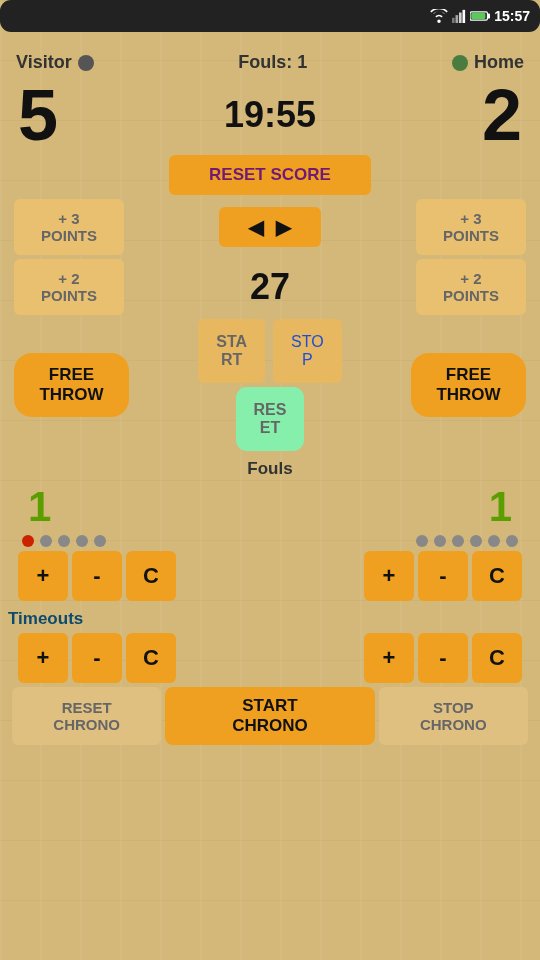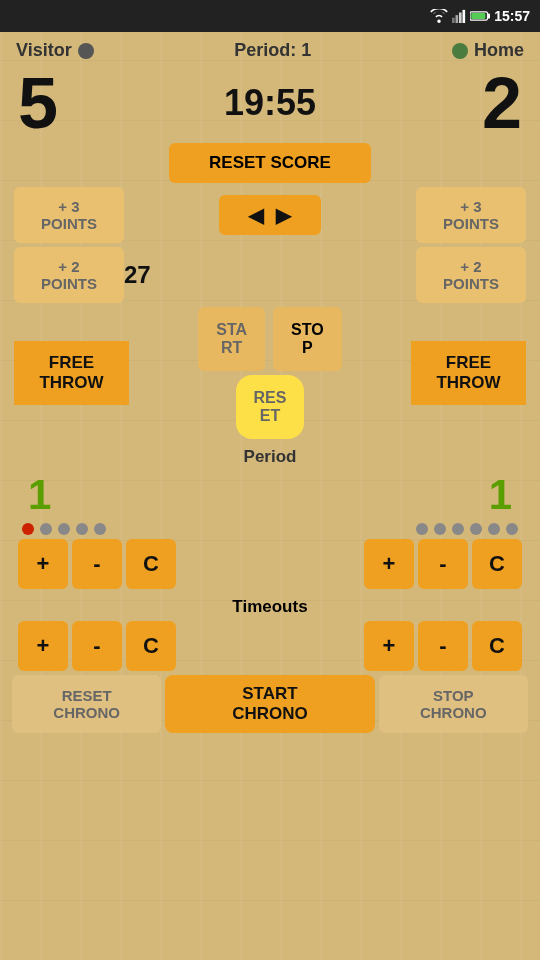--- a/index.html
+++ b/index.html
@@ -40,37 +40,39 @@
       z-index: 10;
       background: #222;
       height: 32px;
       display: flex;
       align-items: center;
       justify-content: flex-end;
       padding: 0 10px;
       color: white;
       font-size: 14px;
       font-weight: bold;
+      border-radius: 11px;
     }
 
     .status-bar .icons {
       display: flex;
       align-items: center;
       gap: 4px;
     }
 
     
     .main {
       position: relative;
       z-index: 5;
       height: 692px;
       display: flex;
       flex-direction: column;
       padding: 6px 8px;
       gap: 4px;
+      margin-top: 12px;
     }
 
     
     .header-row {
       display: flex;
       align-items: center;
       justify-content: space-between;
       padding: 2px 8px;
     }
 
@@ -124,21 +126,21 @@
     
     .reset-score-row {
       display: flex;
       justify-content: center;
     }
 
     .btn-orange {
       background: #f0a020;
       border: none;
       border-radius: 6px;
-      color: #000000;
+      color: #701a75;
       font-weight: bold;
       cursor: pointer;
       font-size: 15px;
     }
 
     .btn-orange-muted {
       background: #e8b860;
       border: none;
       border-radius: 6px;
       color: #555;
@@ -194,23 +196,24 @@
       gap: 12px;
     }
 
     .arrow-btn span {
       font-size: 20px;
       font-weight: bold;
       color: #111;
     }
 
     .possession-number {
-      font-size: 24px;
-      font-weight: bold;
-      color: #111;
+      font-size: 36px;
+      font-weight: bold;
+      color: #111;
+      text-align: center;
       flex: 1;
       margin-left: 110px;
     }
 
     .btn-points-2 {
       width: 110px;
       height: 56px;
       font-size: 15px;
       font-weight: bold;
       color: #666;
@@ -226,50 +229,50 @@
       font-size: 16px;
       font-weight: bold;
       padding: 14px 18px;
       border: none;
       border-radius: 6px;
       cursor: pointer;
     }
 
     .btn-stop {
       background: #e8b860;
-      color: #000000;
+      color: #1d4ed8;
       font-size: 16px;
-      font-weight: bold;
+      font-weight: normal;
       padding: 14px 18px;
       border: none;
       border-radius: 6px;
       cursor: pointer;
     }
 
     .btn-free-throw {
       width: 115px;
       height: 64px;
       background: #f0a020;
       color: #111;
       font-size: 17px;
       font-weight: bold;
       border: none;
-      border-radius: 0;
+      border-radius: 18px;
       cursor: pointer;
       line-height: 1.2;
     }
 
     .btn-reset-small {
-      background: #fde047;
+      background: #86efac;
       color: #666;
       font-size: 16px;
       font-weight: bold;
       padding: 14px 18px;
       border: none;
-      border-radius: 16px;
+      border-radius: 11px;
       cursor: pointer;
     }
 
     .btn-plus30 {
       background: #e8b860;
       color: #666;
       font-size: 16px;
       font-weight: bold;
       padding: 14px 18px;
       border: none;
@@ -352,24 +355,23 @@
     }
 
     .foul-btns-row {
       display: flex;
       justify-content: space-between;
       padding: 0 10px;
     }
 
     
     .timeouts-header {
-      text-align: center;
       font-size: 17px;
       font-weight: bold;
-      color: #000000;
+      color: #0c4a6e;
     }
 
     .timeout-btns-row {
       display: flex;
       justify-content: space-between;
       padding: 0 10px;
     }
 
     
     .chrono-row {
@@ -439,21 +441,21 @@
 </div>
 
 <div class="main">
 
   <div class="header-row">
     <div class="team-label">
       <span>Visitor</span>
       <div class="team-dot"></div>
     </div>
     <div class="period-label">
-      <span>Period:</span>
+      <span>Fouls:</span>
       <span>1</span>
     </div>
     <div class="team-label">
       <div class="team-dot green"></div>
       <span>Home</span>
     </div>
   </div>
 
   <div class="score-row">
     <div class="score-value">5</div>
@@ -492,21 +494,21 @@
       </div>
       <div style="display:flex; gap:4px;">
         <button class="btn-reset-small">RES<br>ET</button>
       </div>
     </div>
     <button class="btn-free-throw">FREE<br>THROW</button>
   </div>
 
   <div class="section-divider"></div>
 
-  <div class="fouls-header">Period</div>
+  <div class="fouls-header">Fouls</div>
 
   <div class="fouls-row">
     <div class="fouls-number">1</div>
     <div class="fouls-number">1</div>
   </div>
 
   <div class="dots-row">
     <div class="dots-group">
       <div class="dot red"></div>
       <div class="dot"></div>

